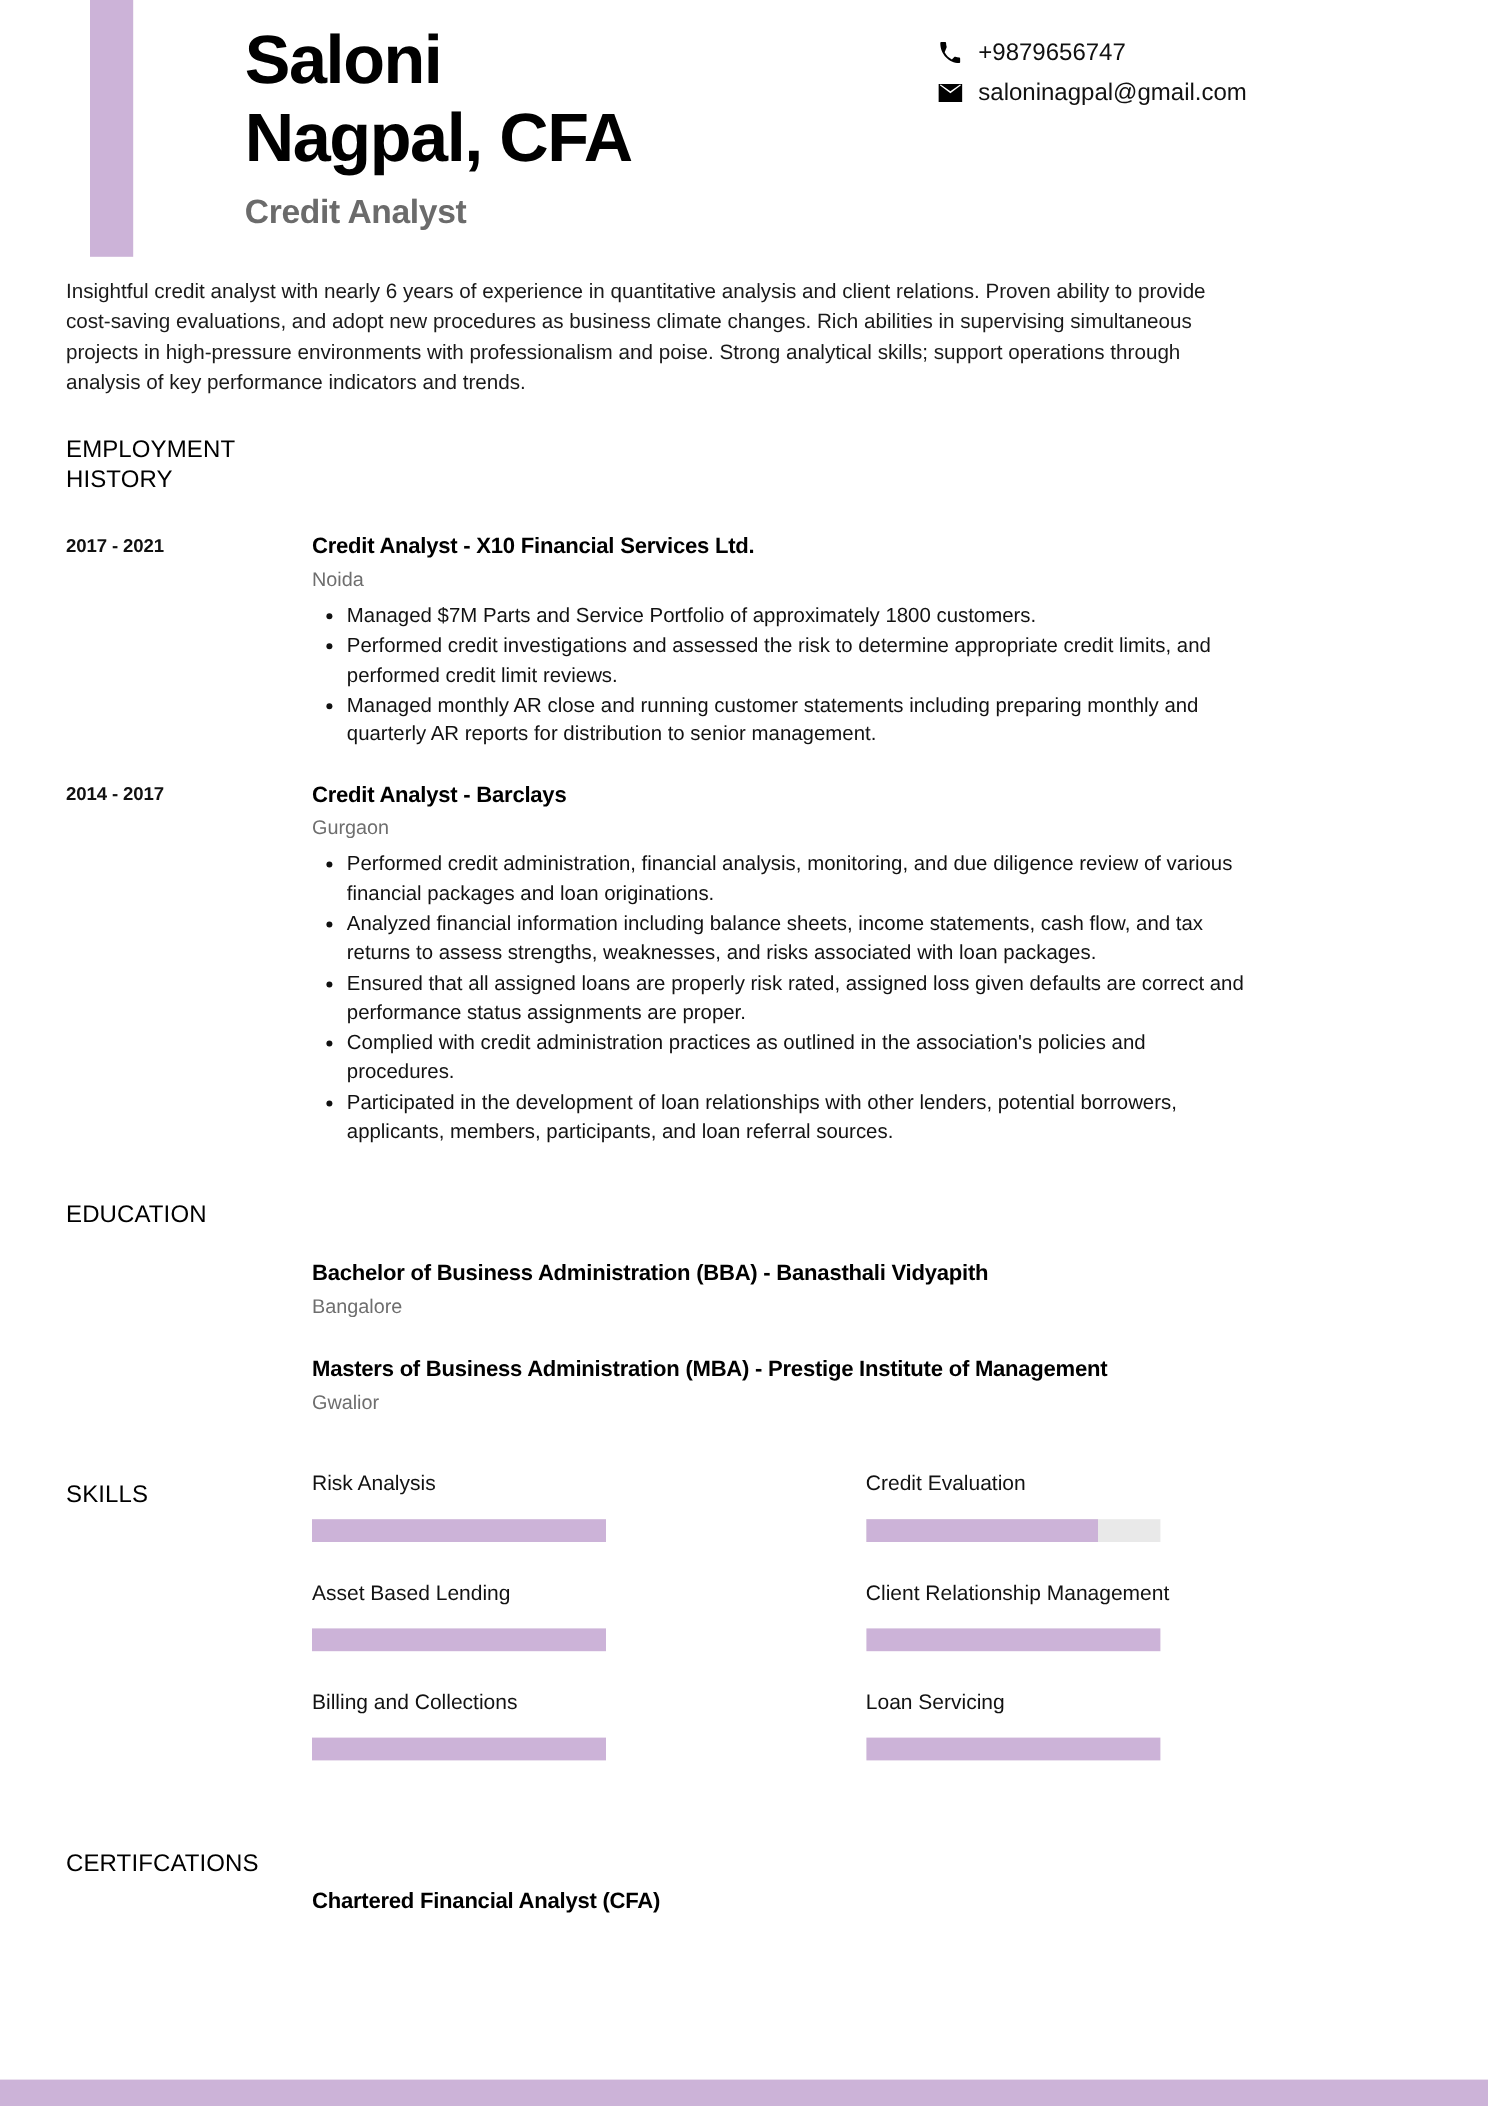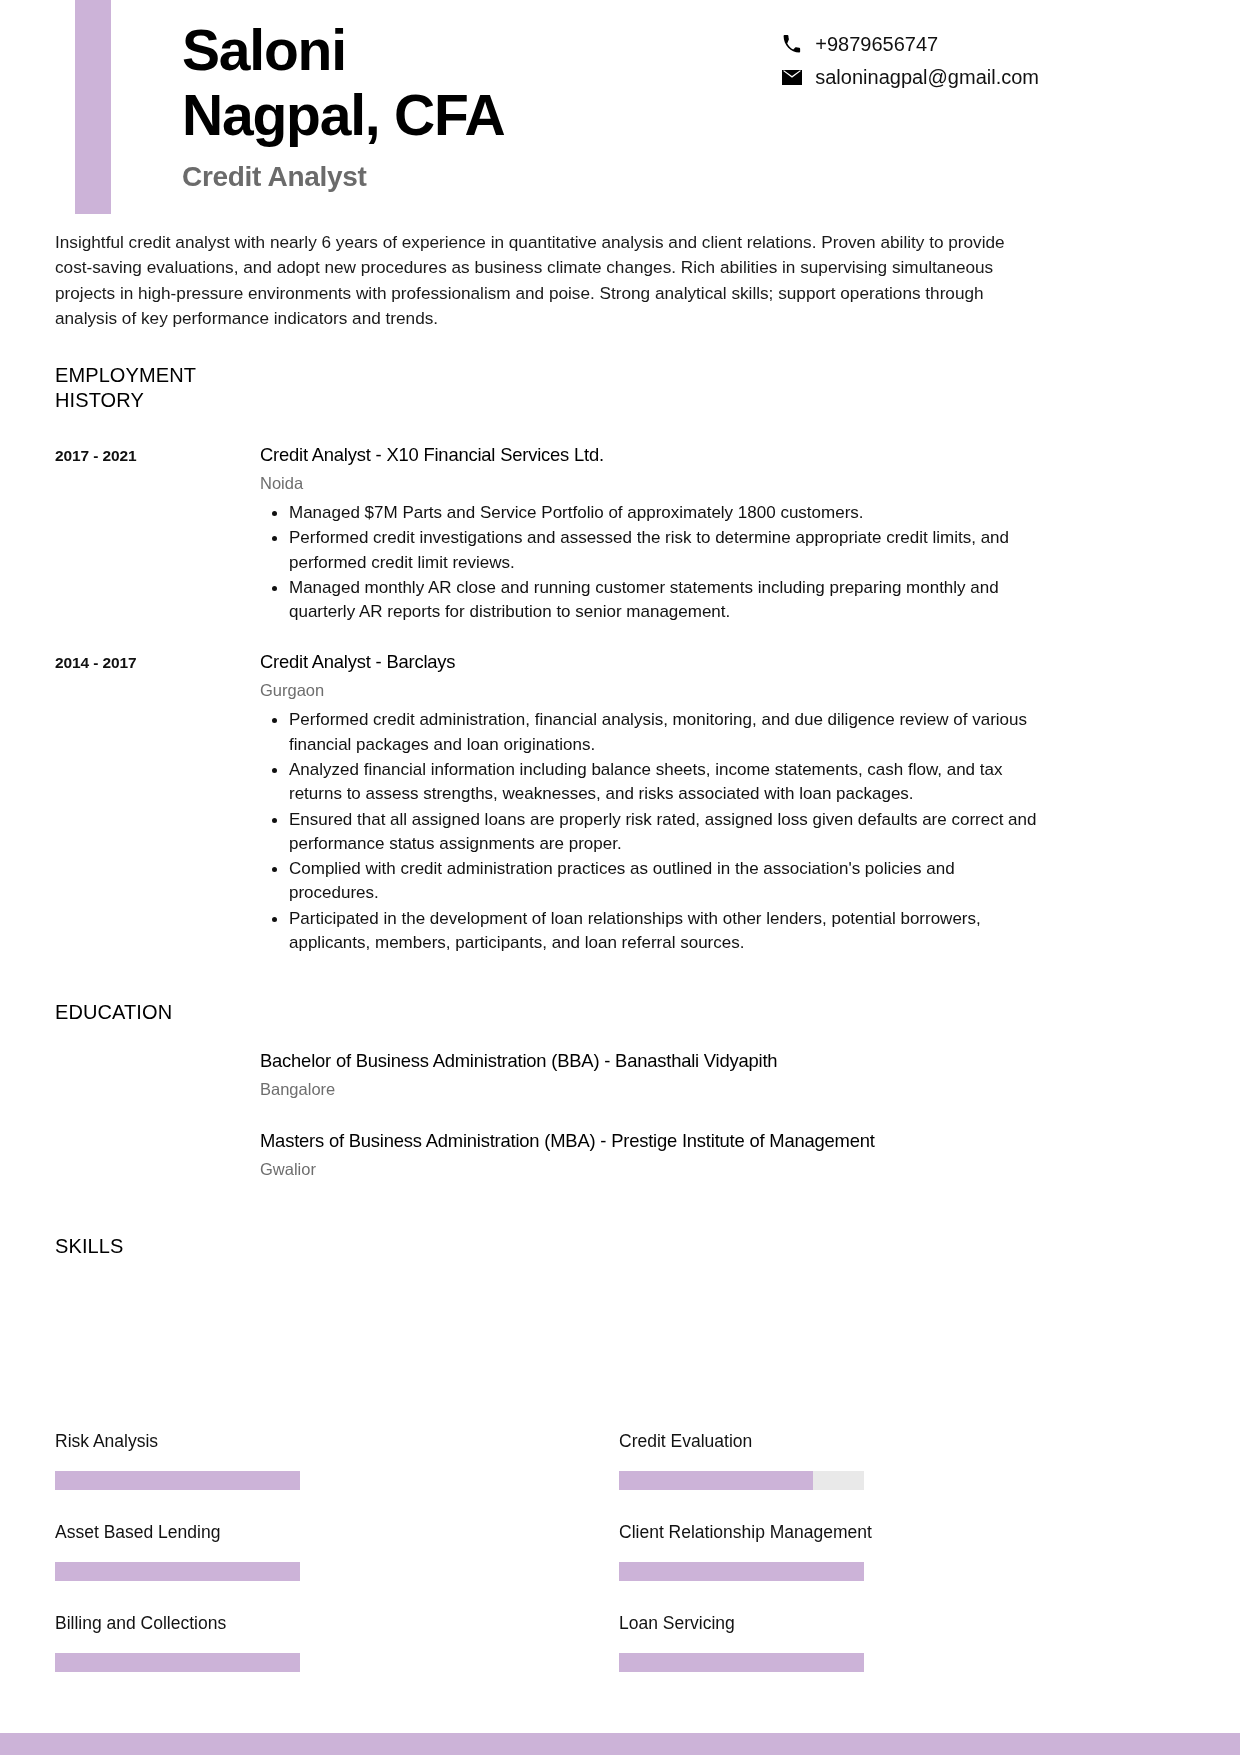--- a/index.html
+++ b/index.html
@@ -27,21 +27,21 @@
   .header-accent {
     position: absolute;
     left: 75px;
     top: 0;
     width: 36px;
     height: 214px;
     background: #ccb3d8;
   }
   .header-left {
     position: absolute;
-    left: 182px;
+    left: 204px;
     top: 22px;
     width: 560px;
   }
   .name-line {
     font-size: 57px;
     font-weight: 800;
     letter-spacing: -1.2px;
     line-height: 1.0;
     color: #000000;
   }
@@ -109,21 +109,21 @@
     flex: 0 0 205px;
     font-size: 15.5px;
     font-weight: 700;
     color: #111;
     padding-top: 3px;
     letter-spacing: -0.1px;
   }
   .entry-body { flex: 1 1 auto; }
   .entry-title {
     font-size: 18.4px;
-    font-weight: 400;
+    font-weight: 700;
     color: #000;
     letter-spacing: -0.2px;
   }
   .entry-place {
     margin-top: 8px;
     font-size: 16.5px;
     color: #6e6e6e;
   }
   ul.bullets {
     margin: 8px 0 0 0;
@@ -143,21 +143,21 @@
     position: absolute;
     left: -17px;
     top: 10px;
     width: 5px;
     height: 5px;
     background: #111;
     border-radius: 50%;
   }
 
   
-  .skills-wrap { display: flex; width: 985px; flex-direction: column; }
+  .skills-wrap { display: flex; width: 985px; }
   .skills-label { width: 205px; flex: 0 0 205px; padding-top: 8px; }
   .skills-grid {
     flex: 1 1 auto;
     display: grid;
     grid-template-columns: 1fr 1fr;
     column-gap: 143px;
     row-gap: 0;
   }
   .skill { margin-bottom: 32px; }
   .skill-name {

